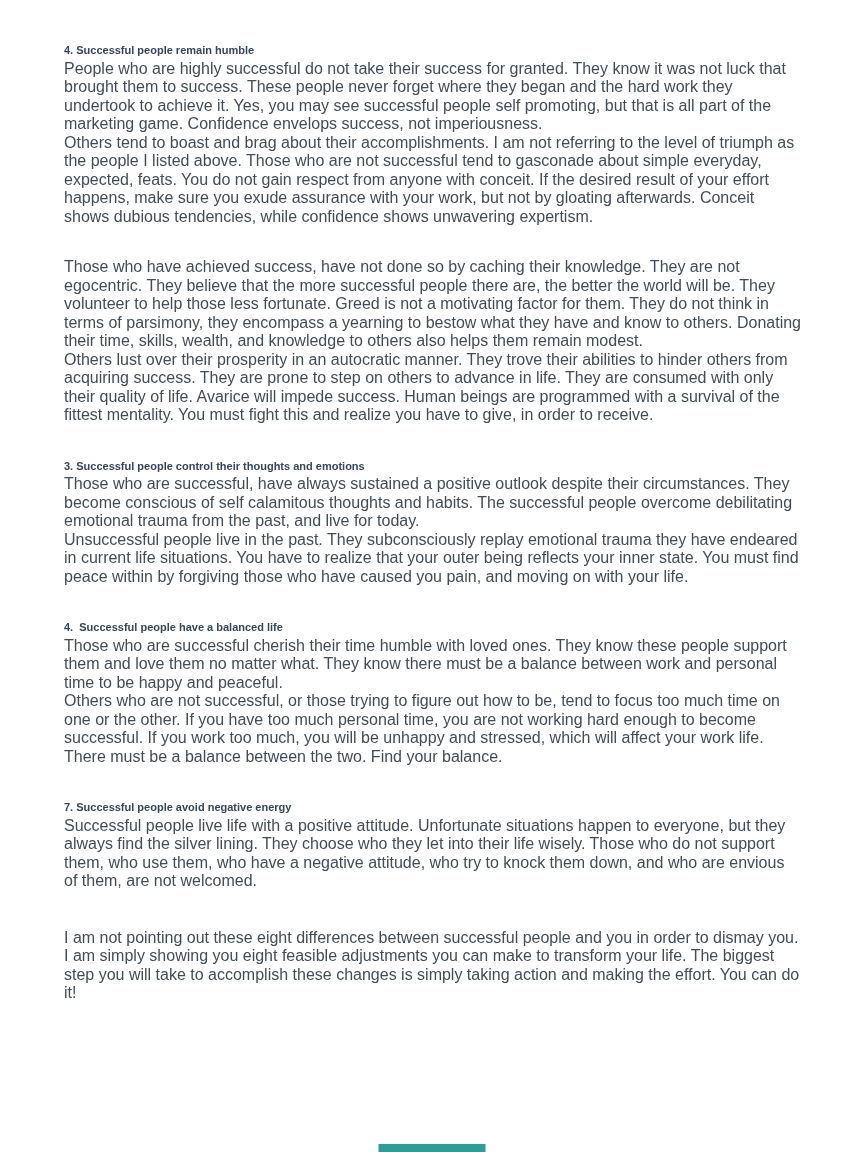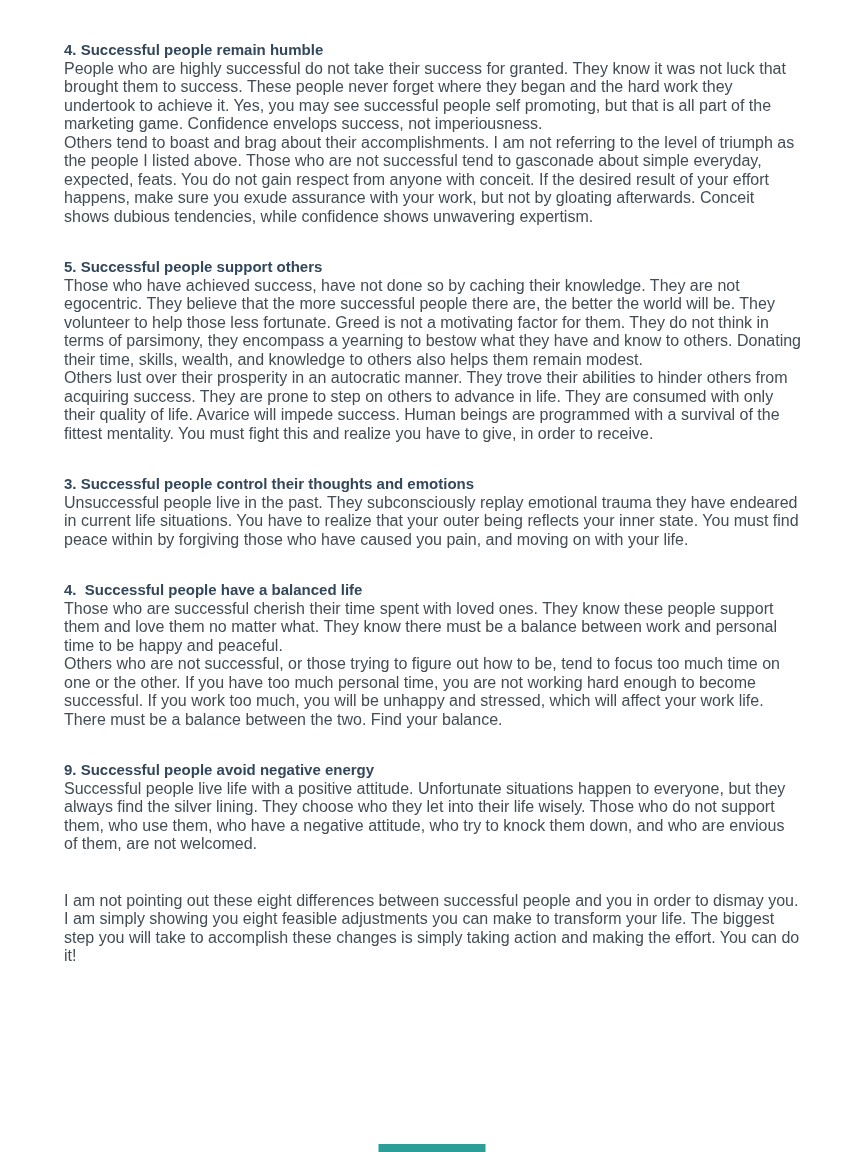--- a/index.html
+++ b/index.html
@@ -19,21 +19,21 @@
     position: absolute;
     top: 41px;
     left: 64px;
     width: 737px;
   }
   .section {
     margin: 0 0 32px 0;
   }
   .section-heading {
     margin: 0;
-    font-size: 15px;
+    font-size: 11px;
     font-weight: bold;
     line-height: 18.5px;
     color: #33475b;
     white-space: pre-wrap;
   }
   .para {
     margin: 0;
     font-size: 16px;
     font-weight: normal;
     line-height: 18.5px;
@@ -59,38 +59,38 @@
 <div class="page">
   <div class="content">
 
     <div class="section">
       <h3 class="section-heading">4. Successful people remain humble</h3>
       <p class="para">People who are highly successful do not take their success for granted. They know it was not luck that brought them to success. These people never forget where they began and the hard work they undertook to achieve it. Yes, you may see successful people self promoting, but that is all part of the marketing game. Confidence envelops success, not imperiousness.</p>
       <p class="para">Others tend to boast and brag about their accomplishments. I am not referring to the level of triumph as the people I listed above. Those who are not successful tend to gasconade about simple everyday, expected, feats. You do not gain respect from anyone with conceit. If the desired result of your effort happens, make sure you exude assurance with your work, but not by gloating afterwards. Conceit shows dubious tendencies, while confidence shows unwavering expertism.</p>
     </div>
 
     <div class="section">
-      <h3 class="section-heading">5. Successful people support others</h3>
       <p class="para">Those who have achieved success, have not done so by caching their knowledge. They are not egocentric. They believe that the more successful people there are, the better the world will be. They volunteer to help those less fortunate. Greed is not a motivating factor for them. They do not think in terms of parsimony, they encompass a yearning to bestow what they have and know to others. Donating their time, skills, wealth, and knowledge to others also helps them remain modest.</p>
       <p class="para">Others lust over their prosperity in an autocratic manner. They trove their abilities to hinder others from acquiring success. They are prone to step on others to advance in life. They are consumed with only their quality of life. Avarice will impede success. Human beings are programmed with a survival of the fittest mentality. You must fight this and realize you have to give, in order to receive.</p>
     </div>
 
     <div class="section">
       <h3 class="section-heading">3. Successful people control their thoughts and emotions</h3>
+      <p class="para">Those who are successful, have always sustained a positive outlook despite their circumstances. They become conscious of self calamitous thoughts and habits. The successful people overcome debilitating emotional trauma from the past, and live for today.</p>
       <p class="para">Unsuccessful people live in the past. They subconsciously replay emotional trauma they have endeared in current life situations. You have to realize that your outer being reflects your inner state. You must find peace within by forgiving those who have caused you pain, and moving on with your life.</p>
     </div>
 
     <div class="section">
       <h3 class="section-heading">4.  Successful people have a balanced life</h3>
-      <p class="para">Those who are successful cherish their time spent with loved ones. They know these people support them and love them no matter what. They know there must be a balance between work and personal time to be happy and peaceful.</p>
+      <p class="para">Those who are successful cherish their time humble with loved ones. They know these people support them and love them no matter what. They know there must be a balance between work and personal time to be happy and peaceful.</p>
       <p class="para">Others who are not successful, or those trying to figure out how to be, tend to focus too much time on one or the other. If you have too much personal time, you are not working hard enough to become successful. If you work too much, you will be unhappy and stressed, which will affect your work life. There must be a balance between the two. Find your balance.</p>
     </div>
 
     <div class="section">
-      <h3 class="section-heading">9. Successful people avoid negative energy</h3>
+      <h3 class="section-heading">7. Successful people avoid negative energy</h3>
       <p class="para">Successful people live life with a positive attitude. Unfortunate situations happen to everyone, but they always find the silver lining. They choose who they let into their life wisely. Those who do not support them, who use them, who have a negative attitude, who try to knock them down, and who are envious of them, are not welcomed.</p>
     </div>
 
     <p class="para closing-para">I am not pointing out these eight differences between successful people and you in order to dismay you. I am simply showing you eight feasible adjustments you can make to transform your life. The biggest step you will take to accomplish these changes is simply taking action and making the effort. You can do it!</p>
 
   </div>
 
   <div class="accent-bar"></div>
 </div>
 

